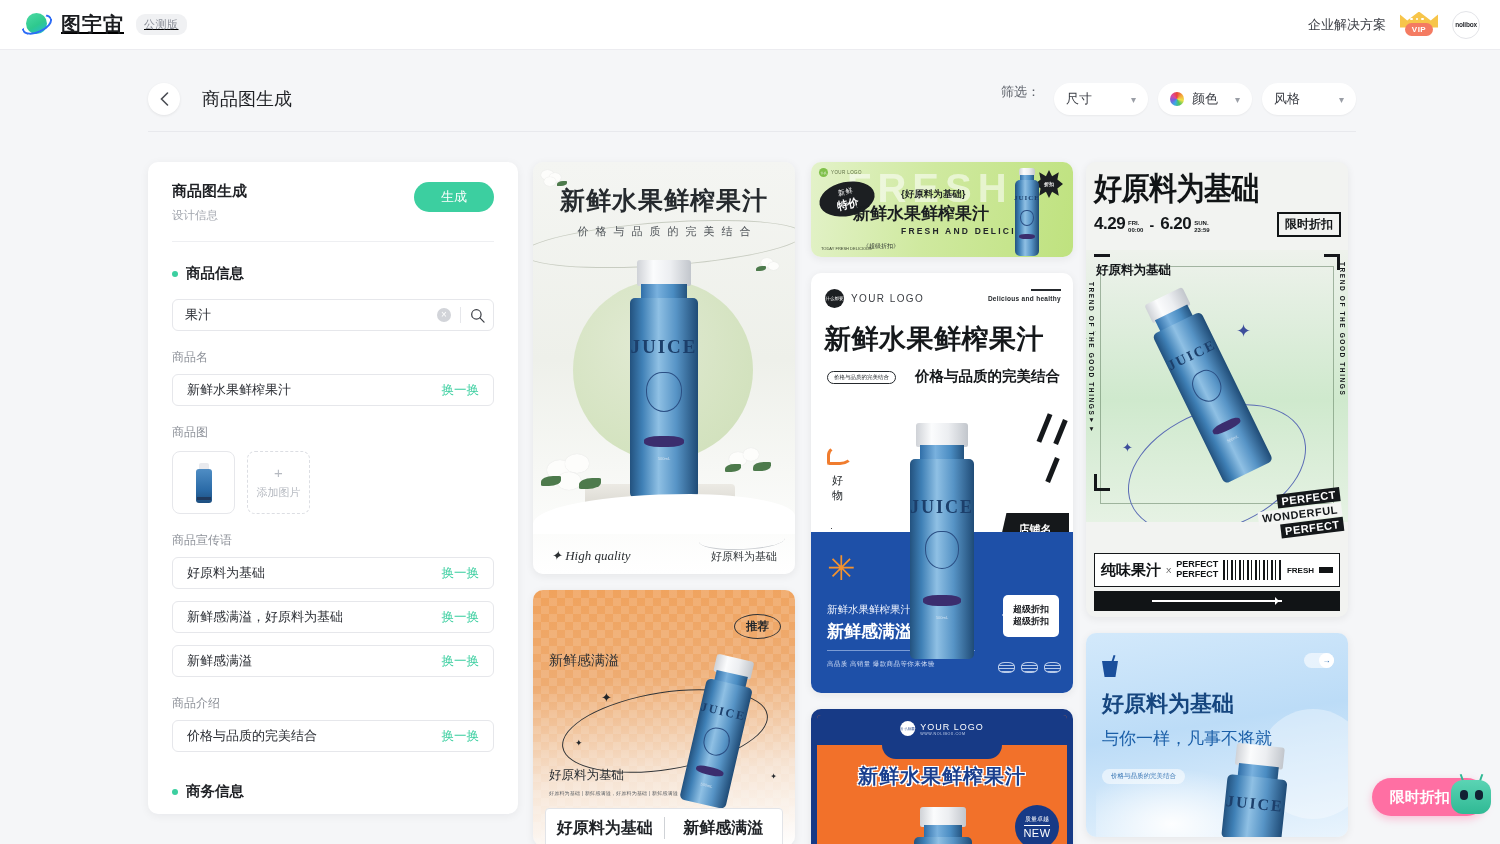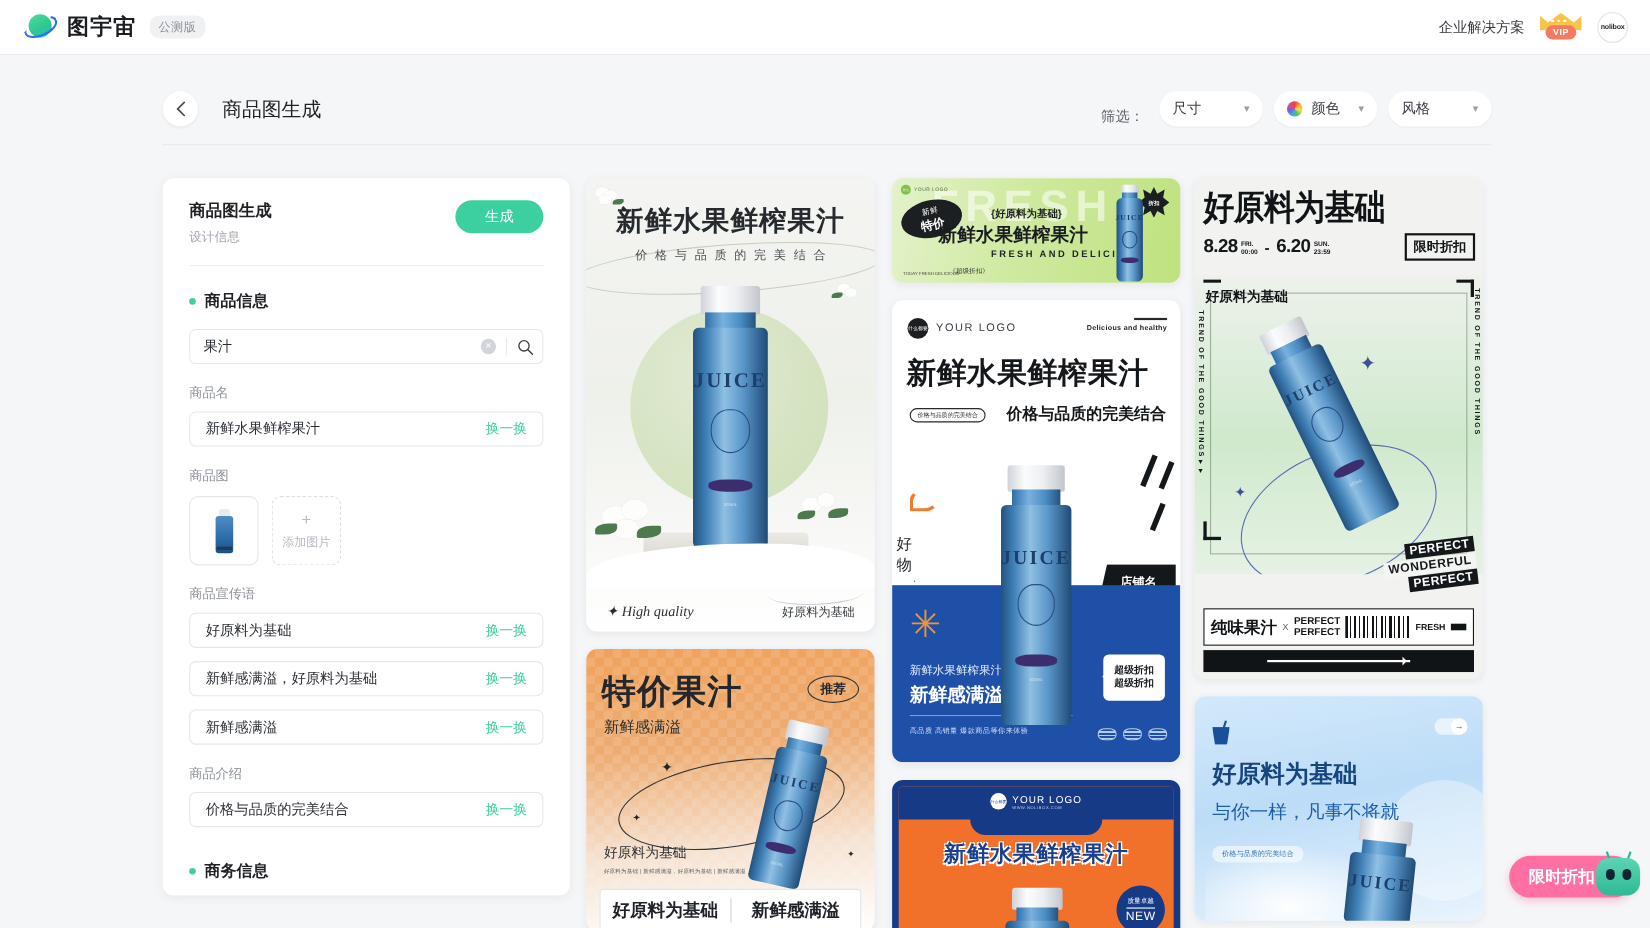--- a/index.html
+++ b/index.html
@@ -10,21 +10,21 @@
     overflow: hidden;
   }
   .app { position: relative; width: 1500px; height: 844px; background: #f5f6f8; }
 
   
   .topbar {
     position: absolute; left: 0; top: 0; width: 1500px; height: 50px;
     background: #ffffff; display: flex; align-items: center;
     border-bottom: 1px solid #ececf0;
   }
-  .brand { display: flex; align-items: center; margin-left: 22px; }
+  .brand { display: flex; align-items: center; margin-left: 22px; text-decoration: underline; }
   .logo-planet { position: relative; width: 30px; height: 30px; }
   .logo-planet .ball {
     position: absolute; left: 4px; top: 3px; width: 21px; height: 21px;
     border-radius: 50%;
     background: linear-gradient(150deg, #4ddba4 0%, #2ec98e 55%, #22b8d8 100%);
   }
   .logo-planet .ring {
     position: absolute; left: -1px; top: 6px; width: 32px; height: 17px;
     border: 2.6px solid #2d6cf6; border-radius: 50%;
     transform: rotate(-24deg);
@@ -67,21 +67,21 @@
     position: absolute; left: 148px; top: 68px; width: 1208px; height: 62px;
     display: flex; align-items: center;
   }
   .back-btn {
     width: 32px; height: 32px; border-radius: 50%; background: #fff;
     box-shadow: 0 1px 3px rgba(0,0,0,.08);
     display: flex; align-items: center; justify-content: center;
     color: #4a4d54; font-size: 15px;
   }
   .page-title { margin-left: 22px; font-size: 18px; color: #1f2125; font-weight: 500; }
-  .filters { margin-left: auto; display: flex; align-items: flex-end; gap: 10px; }
+  .filters { margin-left: auto; display: flex; align-items: flex-start; gap: 10px; }
   .filter-label { font-size: 13px; color: #5b5f68; margin-right: 4px; }
   .select {
     height: 32px; background: #fff; border-radius: 16px; display: flex;
     align-items: center; padding: 0 12px; gap: 8px; min-width: 94px;
     font-size: 13px; color: #3a3d44; box-shadow: 0 1px 2px rgba(0,0,0,.05);
   }
   .select .chev { margin-left: auto; color: #9a9ea6; font-size: 10px; }
   .color-wheel {
     width: 14px; height: 14px; border-radius: 50%;
     background: conic-gradient(#e8443a, #f3a73c, #f0e24b, #4fc45d, #3ba9e8, #7a5cd8, #e0479c, #e8443a);
@@ -329,21 +329,21 @@
   .c3 .pillbadge {
     position: absolute; left: 16px; top: 98px; border: 1px solid #25292d; border-radius: 9px;
     padding: 2px 6px; font-size: 5.5px; color: #22262a;
   }
   .c3 .sub { position: absolute; left: 104px; top: 94px; font-size: 14.5px; font-weight: bold; color: #15181b; }
   .c3 .swoosh {
     position: absolute; left: 16px; top: 172px; width: 26px; height: 20px;
     border: 3px solid #f07c2e; border-radius: 50% 10% 50% 10%;
     border-right-color: transparent; border-top-color: transparent;
   }
-  .c3 .vtxt { position: absolute; left: 4px; top: 200px; font-size: 14px; color: #22262a; line-height: 1.35; width: 10px; margin-top: 12px; }
+  .c3 .vtxt { position: absolute; left: 21px; top: 200px; font-size: 11px; color: #22262a; line-height: 1.35; width: 10px; }
   .c3 .dotm { position: absolute; left: 19px; top: 250px; font-size: 9px; color: #22262a; }
   .c3 .slash { position: absolute; background: #15181b; }
   .c3 .tag {
     position: absolute; right: 4px; top: 240px; width: 68px; height: 46px; background: #15181b;
     clip-path: polygon(8% 0,100% 0,100% 100%,18% 100%,0 52%);
     color: #fff; display: flex; flex-direction: column; align-items: center; justify-content: center;
     font-family: "Liberation Serif", serif;
   }
   .c3 .tag .l1 { font-size: 11px; font-weight: bold; }
   .c3 .tag .l2 { font-size: 9px; margin-top: 1px; }
@@ -717,21 +717,20 @@
         <div class="whitewave"></div>
         <div class="scurve"></div>
         <div class="footrow">
           <span class="hq">✦ <span>High quality</span></span>
           <span class="foot-cn">好原料为基础</span>
         </div>
       </div>
 
       <div class="card c5">
         <div class="chk"></div>
-        <div class="h1">特价果汁</div>
         <div class="rec">推荐</div>
         <div class="h2">新鲜感满溢</div>
         <div class="ellipse"></div>
         <div class="spark" style="left:68px;top:100px;font-size:13px;">✦</div>
         <div class="spark" style="left:42px;top:148px;font-size:9px;">✦</div>
         <div class="spark" style="right:18px;top:182px;font-size:8px;">✦</div>
 
         <div class="bottle" style="position:absolute;left:146px;top:66px;width:80px;height:150px;transform:rotate(13deg);">
           <div class="b-cap" style="top:0;width:38px;height:18px;"></div>
           <div class="b-neck" style="top:16px;width:32px;height:11px;"></div>
@@ -863,21 +862,21 @@
       </div>
 
     </div>
 
     <div class="col col3">
 
       <div class="card c4">
         <div class="head"></div>
         <div class="h1">好原料为基础</div>
         <div class="dates">
-          <span class="dnum">8.28</span>
+          <span class="dnum">4.29</span>
           <span class="dsm">
             <span>FRI.</span><br><span>00:00</span>
           </span>
           <span class="dash">-</span>
           <span class="dnum">6.20</span>
           <span class="dsm">
             <span>SUN.</span><br><span>23:59</span>
           </span>
         </div>
         <div class="lim">限时折扣</div>

